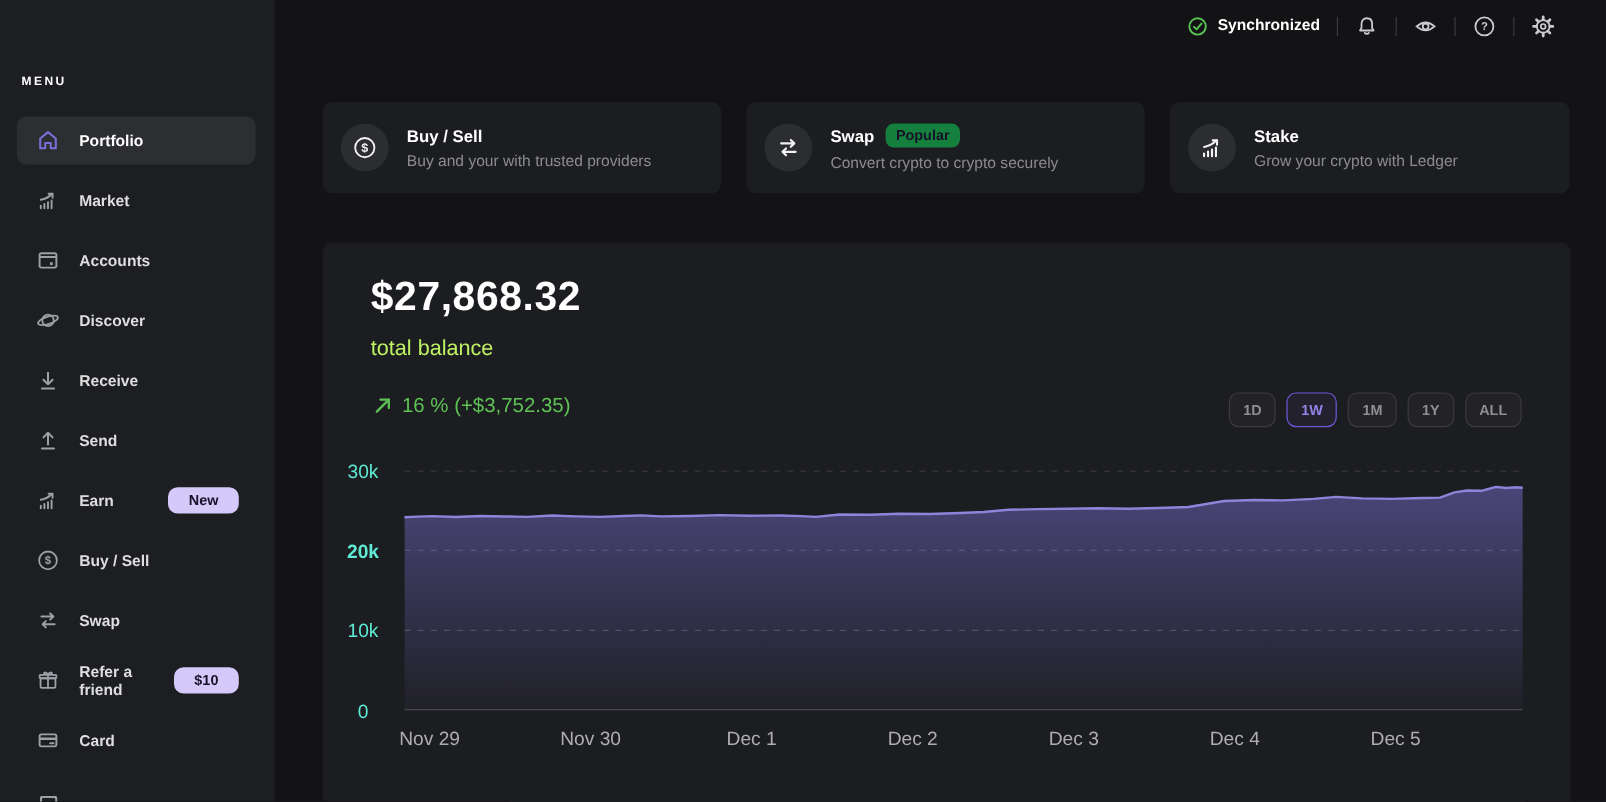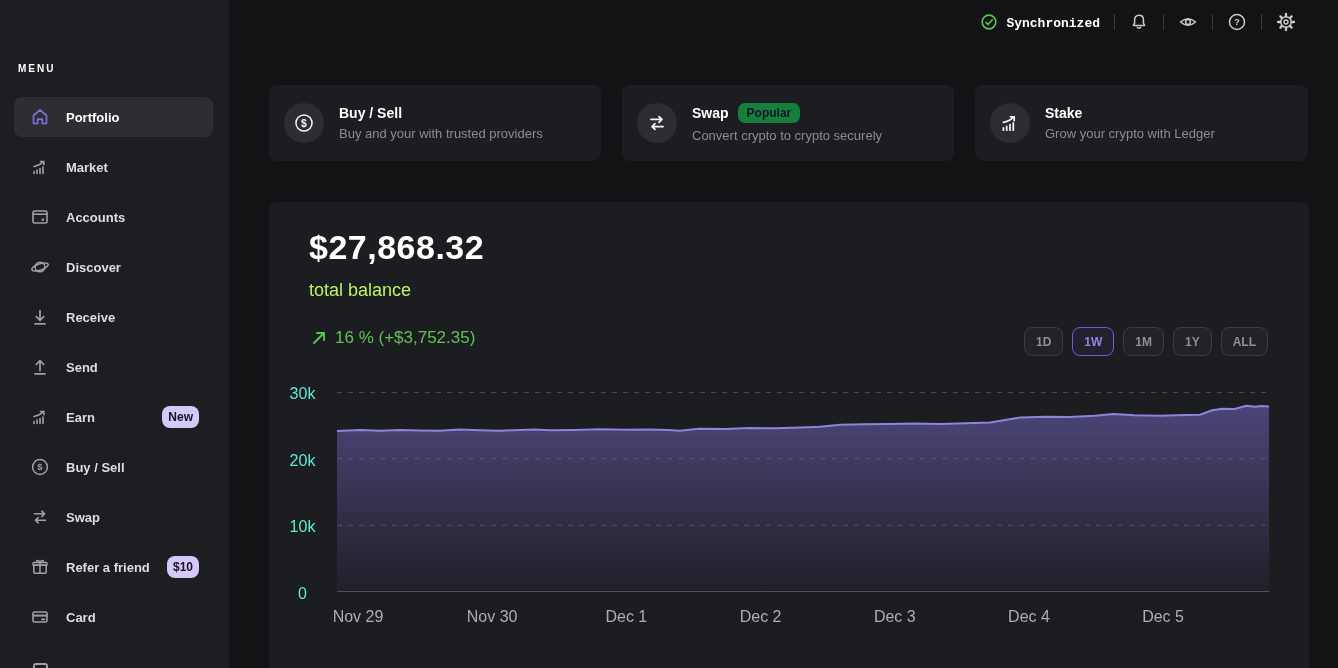--- a/index.html
+++ b/index.html
@@ -9,26 +9,26 @@
   
   .sidebar { position:absolute; left:0; top:0; width:229px; height:668px; background:#1d1e21; }
   .menu-label { position:absolute; left:18px; top:63px; font-size:10px; font-weight:700; letter-spacing:2px; color:#ffffff; }
   .side-nav { position:absolute; left:14px; top:97px; width:199px; }
   .side-item { height:40px; margin-bottom:10px; display:flex; align-items:center; border-radius:8px; cursor:pointer; }
   .side-item.active { background:#2d2e32; }
   .sicon { width:20px; height:20px; margin-left:16px; color:#9fa0a5; display:flex; align-items:center; justify-content:center; flex:none; }
   .side-item.active .sicon { color:#7c6fd8; }
   .slabel { margin-left:16px; font-size:13px; font-weight:700; color:#dededf; }
   .side-item.active .slabel { color:#ffffff; }
-  .side-badge { margin-left:auto; margin-right:14px; background:#d4c9f8; color:#16122a; font-size:12px; font-weight:700; padding:4px 6px; border-radius:8px; }
+  .side-badge { margin-left:auto; margin-right:14px; background:#d4c9f8; color:#16122a; font-size:12px; font-weight:700; padding:4px 17px; border-radius:8px; }
   .partial-icon { position:absolute; left:33px; top:663px; width:15px; height:6px; border:2px solid #9fa0a5; border-bottom:none; border-radius:3px 3px 0 0; }
 
   
   .topbar { position:absolute; left:229px; right:0; top:0; height:44px; display:flex; align-items:center; justify-content:flex-end; padding-right:42px; gap:14px; }
-  .sync { display:flex; align-items:flex-end; gap:8px; cursor:pointer;font-family:Liberation Mono, monospace; }
+  .sync { display:flex; align-items:flex-start; gap:8px; cursor:pointer; }
   .sync-label { font-size:13px; font-weight:700; color:#ffffff; }
   .vsep { width:1px; height:16px; background:#3a3a3e; }
   .tb-icon { width:20px; height:20px; color:#cbcbce; display:flex; align-items:center; justify-content:center; cursor:pointer; background:none; border:none; padding:0; }
 
   
   .cards { position:absolute; left:269px; top:85px; display:flex; gap:21px; }
   .qcard { position:relative; width:332px; height:76px; background:#1c1d20; border-radius:8px; cursor:pointer; }
   .qcircle { position:absolute; left:15px; top:18px; width:40px; height:40px; border-radius:50%; background:#2c2d31; color:#f2f2f4; display:flex; align-items:center; justify-content:center; }
   .qtext { position:absolute; left:70px; top:0; height:76px; display:flex; flex-direction:column; justify-content:center; gap:5px; }
   .qtitle-row { display:flex; align-items:center; gap:9px; }
@@ -308,21 +308,21 @@
           <line x1="0" x2="932" y1="66.66666666666667" y2="66.66666666666667" stroke="#47474c" stroke-dasharray="5 6" stroke-width="1"></line>
           <line x1="0" x2="932" y1="133.33333333333334" y2="133.33333333333334" stroke="#47474c" stroke-dasharray="5 6" stroke-width="1"></line>
           <line x1="0" x2="932" y1="199.5" y2="199.5" stroke="#4f4f54" stroke-width="1"></line>
         </g>
       <path id="area-path" fill="url(#areaGrad)" stroke="none" d="M0.0 39.0 L11.2 38.5 L23.3 38.1 L42.9 38.8 L63.4 38.0 L82.9 38.4 L102.5 38.7 L123.0 37.6 L142.6 38.3 L163.1 38.7 L182.7 38.0 L197.6 37.5 L213.4 38.3 L237.7 38.0 L262.8 37.3 L288.0 37.8 L313.2 37.6 L330.9 38.1 L343.0 38.7 L362.5 36.8 L387.7 37.0 L412.9 36.1 L438.0 36.3 L463.2 35.5 L482.8 34.7 L503.3 32.8 L527.5 32.3 L552.7 32.0 L577.8 31.5 L603.0 32.0 L628.2 31.3 L653.3 30.5 L668.2 28.0 L683.2 25.5 L708.3 24.7 L732.6 25.0 L757.7 23.7 L776.4 22.1 L797.8 23.3 L823.0 23.7 L848.1 23.0 L863.0 22.7 L875.1 18.3 L885.4 16.7 L897.5 17.0 L909.6 13.7 L918.0 14.7 L924.5 14.1 L932.0 14.5 L 932 200 L 0 200 Z"></path>
       <path id="line-path" fill="none" stroke-width="2" stroke-linejoin="round" stroke-linecap="round" d="M0.0 39.0 L11.2 38.5 L23.3 38.1 L42.9 38.8 L63.4 38.0 L82.9 38.4 L102.5 38.7 L123.0 37.6 L142.6 38.3 L163.1 38.7 L182.7 38.0 L197.6 37.5 L213.4 38.3 L237.7 38.0 L262.8 37.3 L288.0 37.8 L313.2 37.6 L330.9 38.1 L343.0 38.7 L362.5 36.8 L387.7 37.0 L412.9 36.1 L438.0 36.3 L463.2 35.5 L482.8 34.7 L503.3 32.8 L527.5 32.3 L552.7 32.0 L577.8 31.5 L603.0 32.0 L628.2 31.3 L653.3 30.5 L668.2 28.0 L683.2 25.5 L708.3 24.7 L732.6 25.0 L757.7 23.7 L776.4 22.1 L797.8 23.3 L823.0 23.7 L848.1 23.0 L863.0 22.7 L875.1 18.3 L885.4 16.7 L897.5 17.0 L909.6 13.7 L918.0 14.7 L924.5 14.1 L932.0 14.5" stroke="#8e84da"></path>
     </svg>
   </div>
   <div class="y-labels" id="y-labels">
       <span style="top: -7px;">30k</span>
-      <span style="top: 59.6667px;">20k</span>
+      <span style="top: 59.6667px; font-weight: bold;">20k</span>
       <span style="top: 126.333px;">10k</span>
       <span style="top: 193px;">0</span>
     </div>
   <div class="x-labels" id="x-labels">
       <span style="left: -11.03px;">Nov 29</span>
       <span style="left: 123.178px;">Nov 30</span>
       <span style="left: 257.386px;">Dec 1</span>
       <span style="left: 391.594px;">Dec 2</span>
       <span style="left: 525.802px;">Dec 3</span>
       <span style="left: 660.01px;">Dec 4</span>

